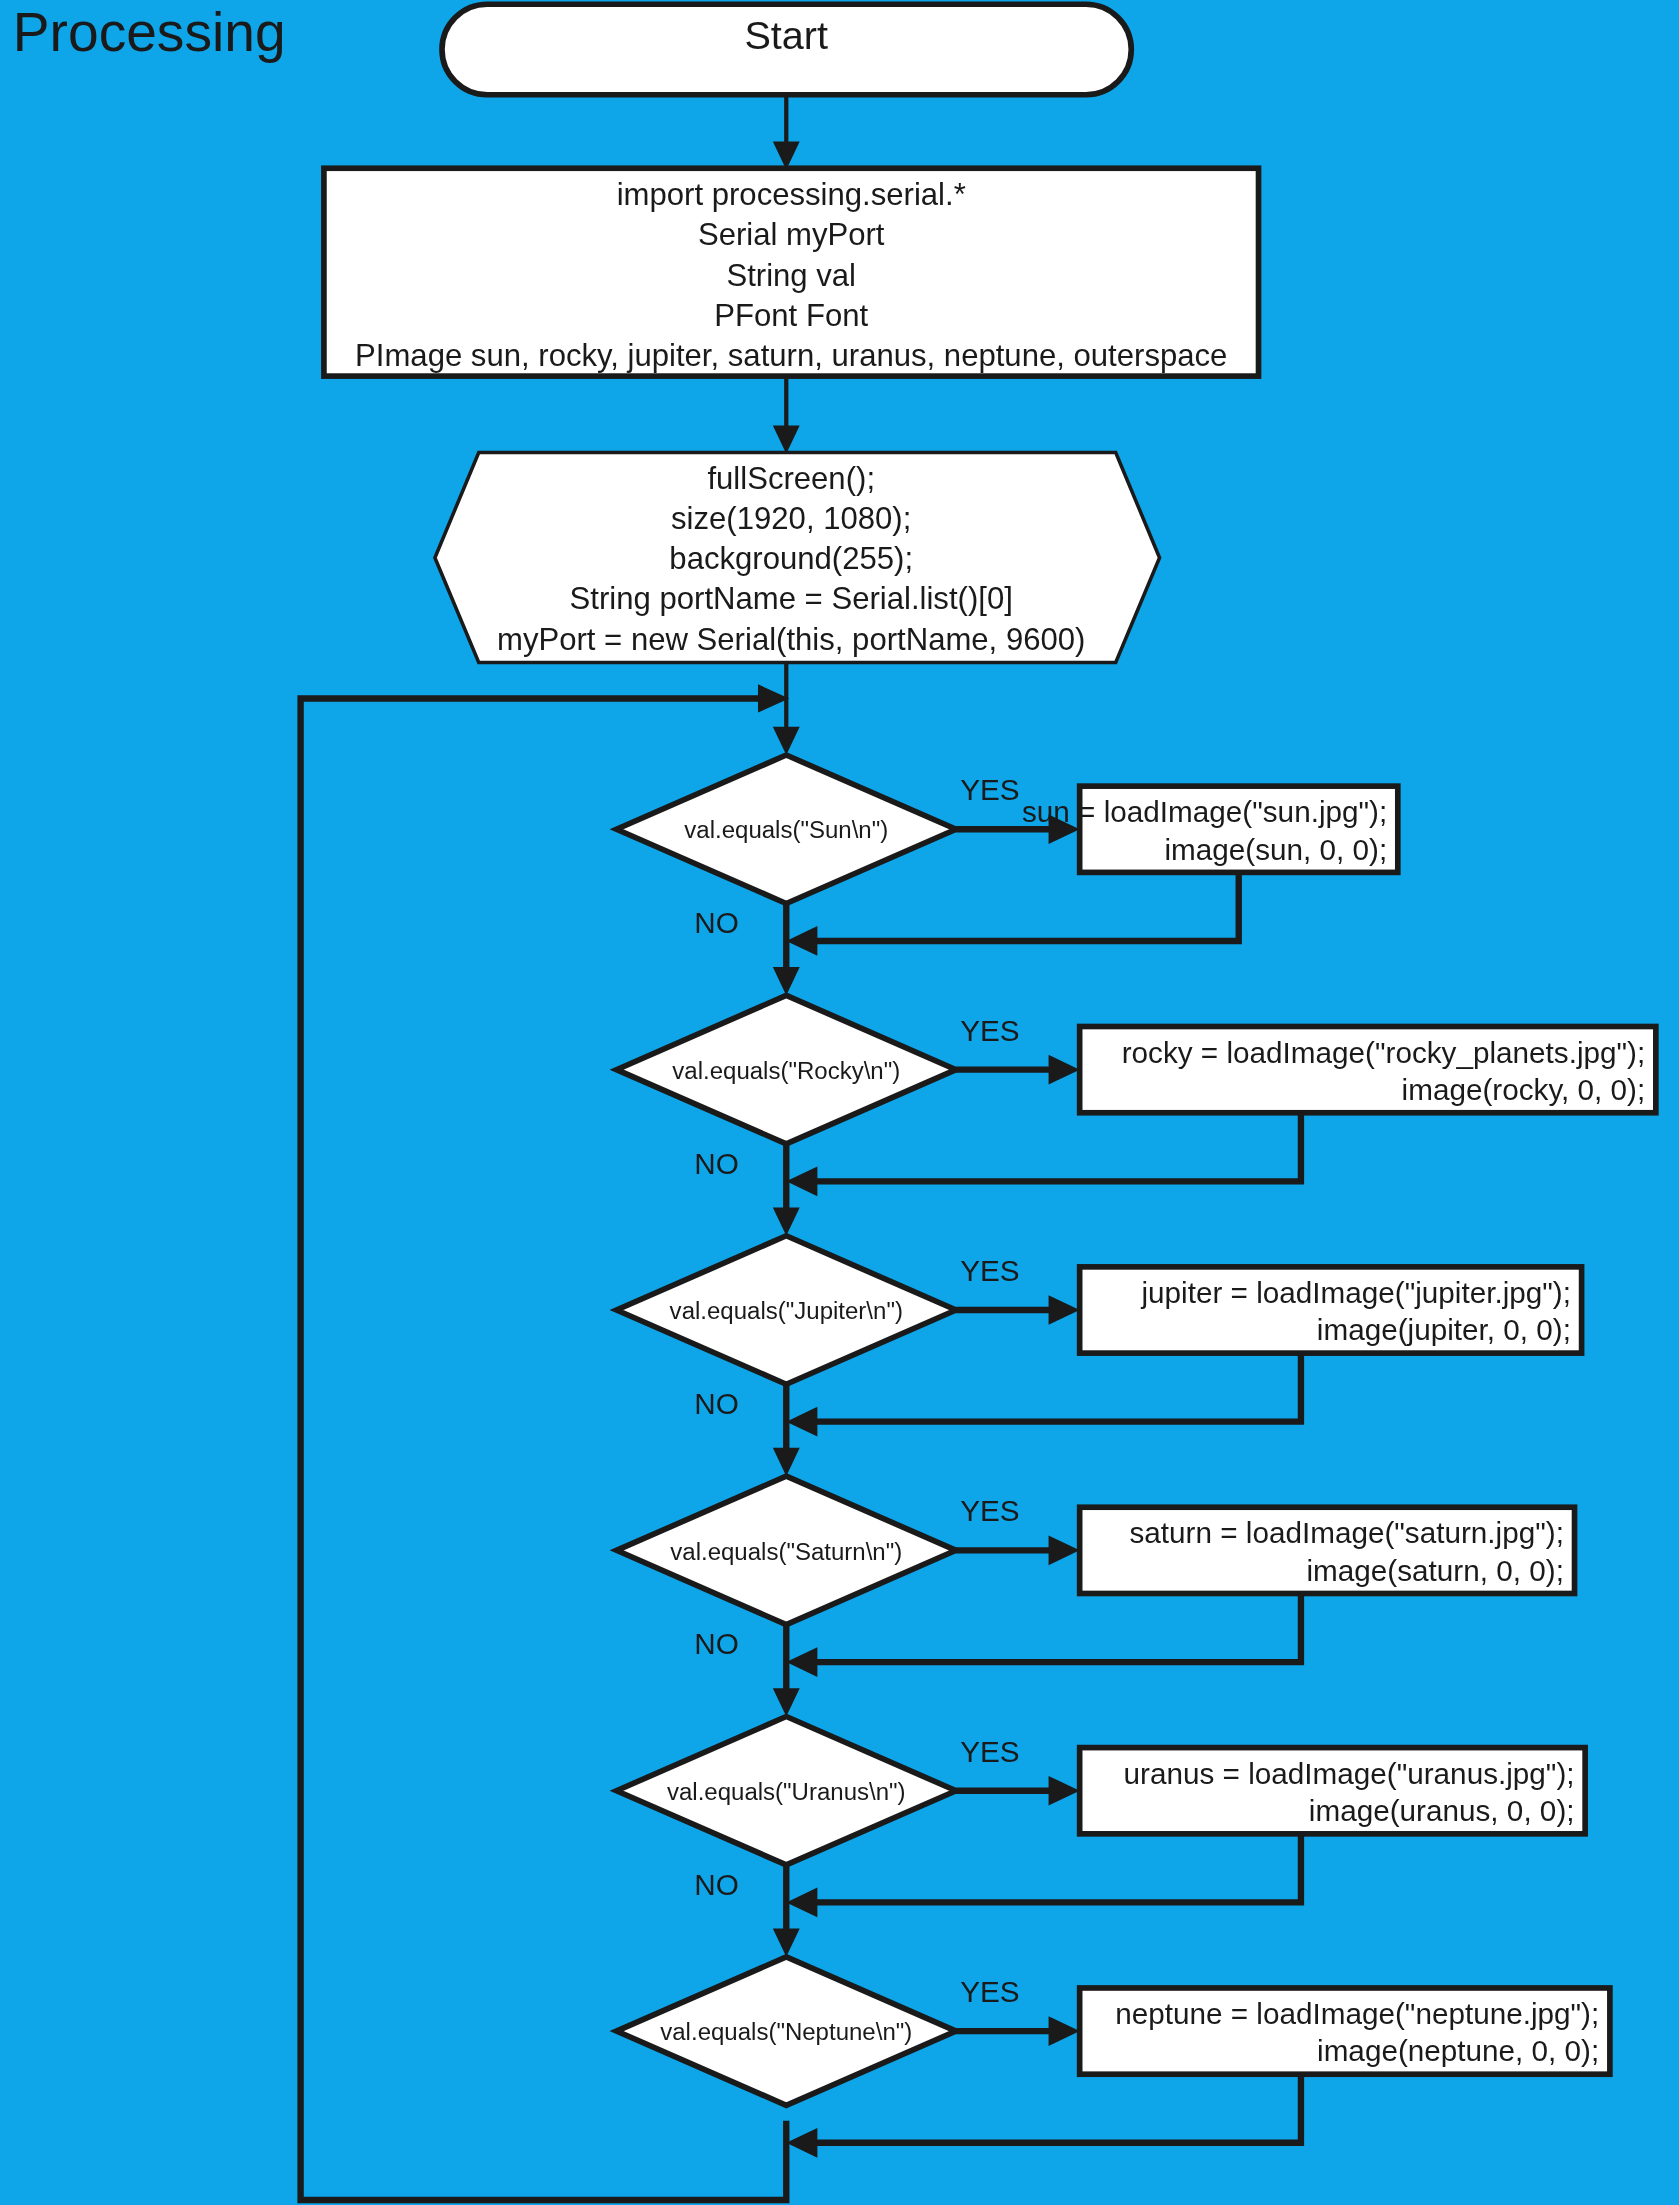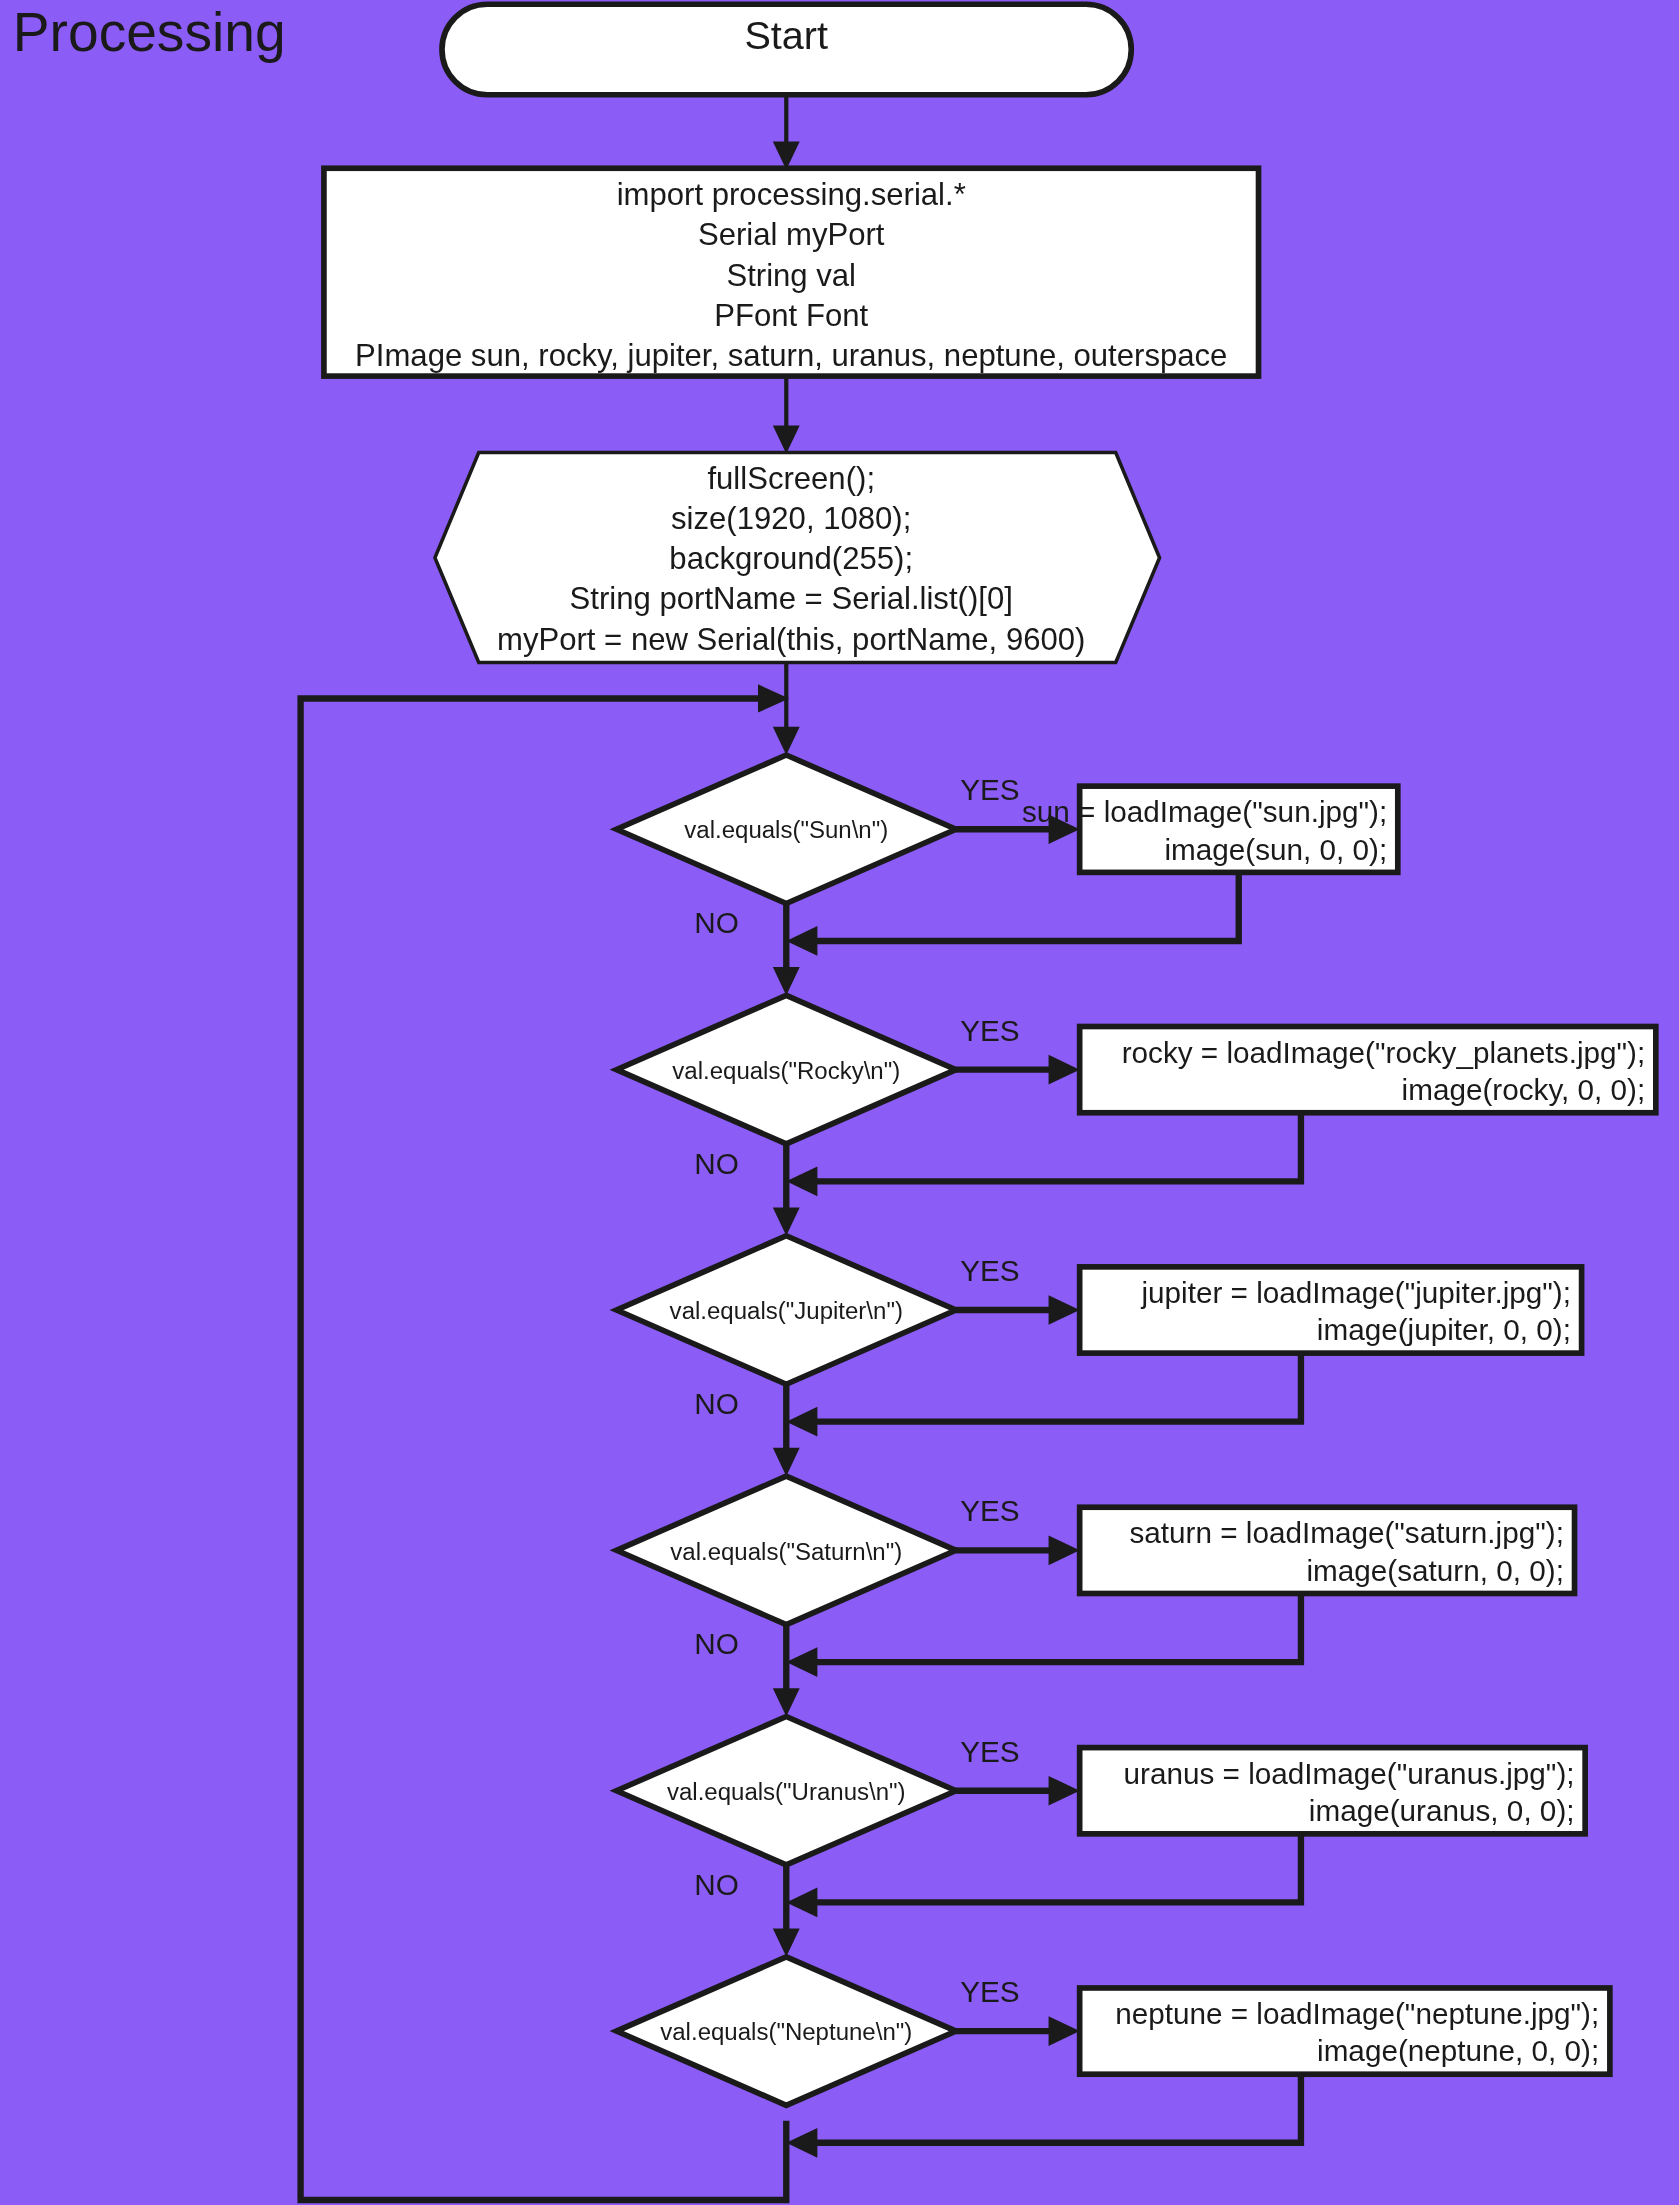--- a/index.html
+++ b/index.html
@@ -1,18 +1,18 @@
 <!DOCTYPE html>
 <html style="font-size:11.3px"><head>
 <meta charset="utf-8">
 <style>
   html,body{margin:0;padding:0;background:#ffffff;}
   body{width:1680px;height:2205px;overflow:hidden;
        font-family:"Liberation Sans","DejaVu Sans",sans-serif;}
-  #stage{position:relative;width:1680px;height:2205px;background:#8b5cf6;}
+  #stage{position:relative;width:1680px;height:2205px;background:#0ea5e9;}
   svg#flow{position:absolute;left:0;top:0;width:1680px;height:2205px;display:block;}
   .shape{fill:#ffffff;stroke:#1a1a1a;}
   .shape.thin{stroke-width:5;}
   .shape.thick{stroke-width:8;}
   .edge{stroke:#1a1a1a;fill:none;stroke-width:6;}
   .edge.heavy{stroke-width:9;}
   .arrowhead{fill:#1a1a1a;stroke:none;}
   text{fill:#1a1a1a;}
   .t-title{font-size:78px;}
   .t-start{font-size:56px;}

